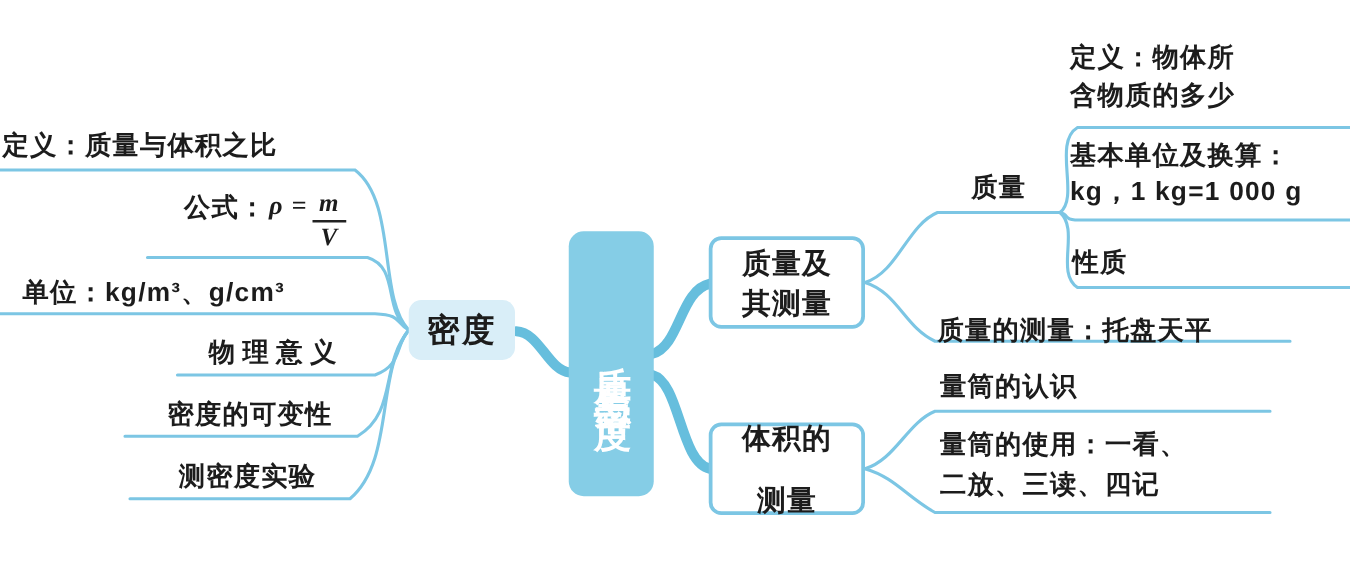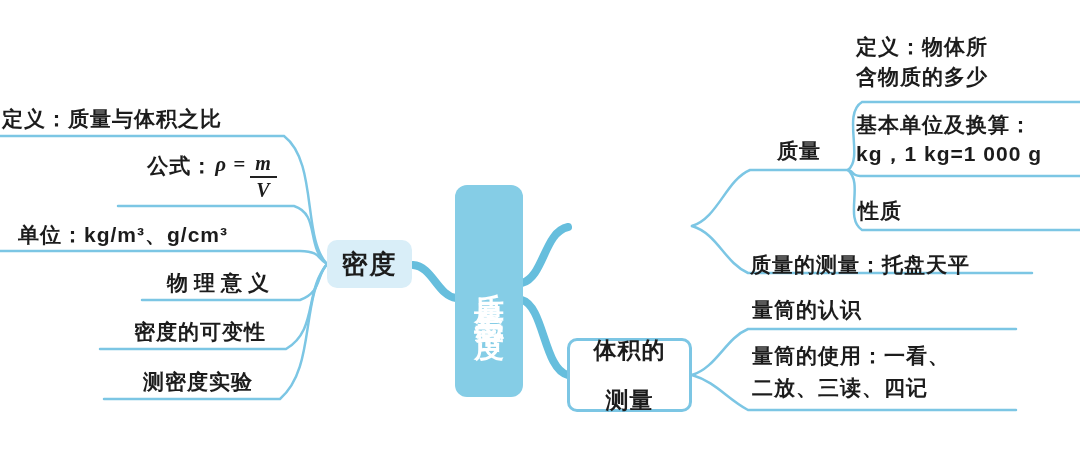--- a/index.html
+++ b/index.html
@@ -100,26 +100,30 @@
   </svg>
 
   <div class="center-box">
     <span class="vtext">质量与密度</span>
   </div>
 
   <div class="density-box">
     <span>密度</span>
   </div>
 
+  <div class="outline-box" id="mass-box">
+    <span class="block-line">质量及</span>
+    <span class="block-line">其测量</span>
+  </div>
   <div class="outline-box" id="volume-box">
     <span class="block-line">体积的</span>
     <span class="block-line">测量</span>
   </div>
 
-  <div class="label" style="left:2px; top:106px;">定义：质量与体积之比</div>
+  <div class="label" style="left:2px; top:106px;font-family:Liberation Mono, monospace;">定义：质量与体积之比</div>
 
   <div class="formula-wrap">
     <span>公式：</span>
     <span class="var">ρ =</span>
     <span class="frac">
       <span class="num">m</span>
       <span class="den">V</span>
     </span>
   </div>
 

